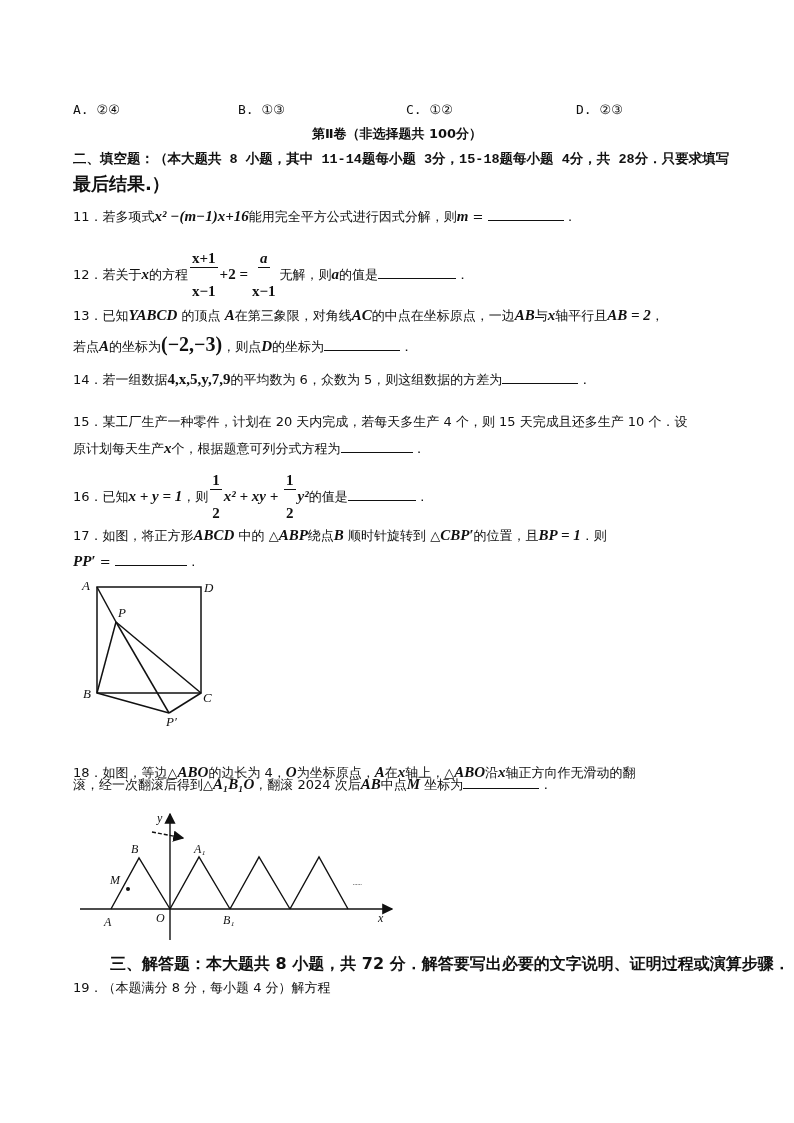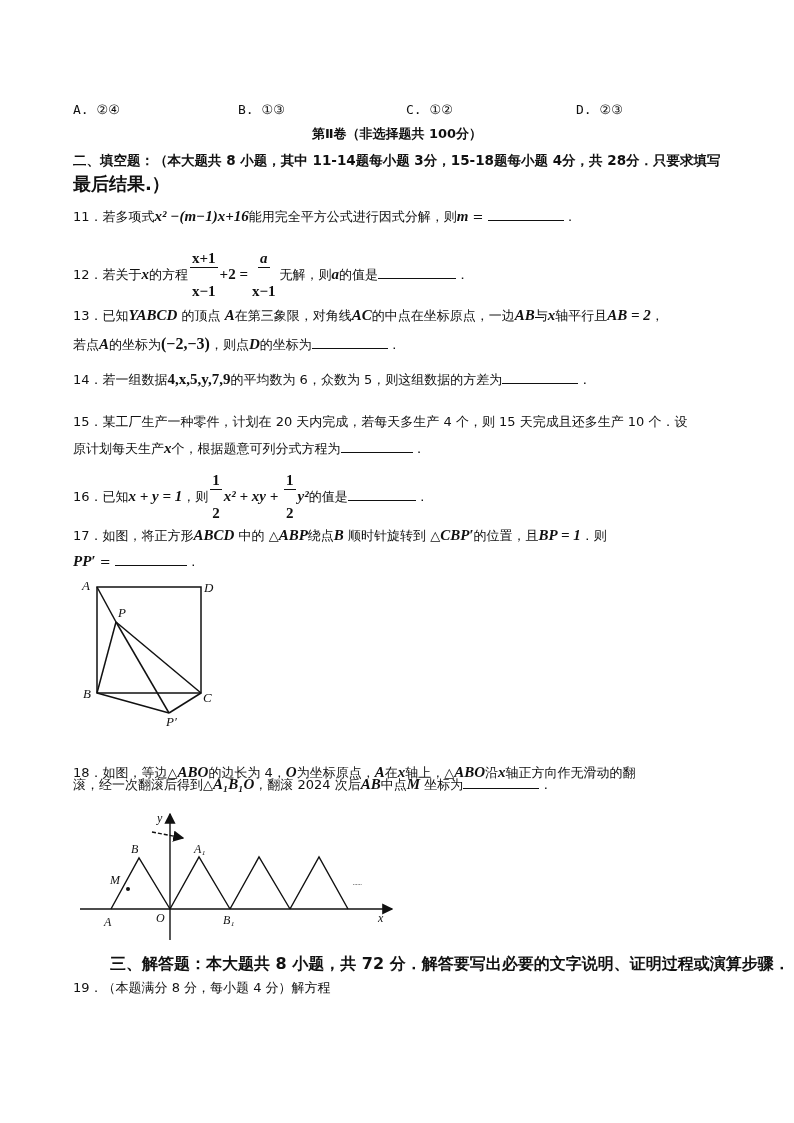--- a/index.html
+++ b/index.html
@@ -20,42 +20,42 @@
 </head>
 <body>
 
 <span class="opt" style="left:73px">A. ②④</span>
 <span class="opt" style="left:238px">B. ①③</span>
 <span class="opt" style="left:406px">C. ①②</span>
 <span class="opt" style="left:576px">D. ②③</span>
 
 <div class="line bold" style="left:0; width:794px; text-align:center; top:126px;">第Ⅱ卷（非选择题共 100分）</div>
 
-<div class="line bold" style="top:152px; font-size:13.5px;">二、填空题：（本大题共 8 小题，其中 11-14题每小题 3分，15-18题每小题 4分，共 28分．只要求填写</div>
+<div class="line bold" style="top:152px; font-size:13.5px;font-family:Liberation Mono, monospace;">二、填空题：（本大题共 8 小题，其中 11-14题每小题 3分，15-18题每小题 4分，共 28分．只要求填写</div>
 <div class="line bold" style="top:176px; font-size:18px;">最后结果.）</div>
 
 <div class="line" style="top:208px;">
   <span>11．</span><span>若多项式</span><span class="m">x² −(m−1)x+16</span><span>能用完全平方公式进行因式分解，则</span><span class="m">m</span><span> = </span><span class="blank" style="width:76px"></span><span>．</span>
 </div>
 
 <div class="line" style="top:250px; line-height:36px;">
   <span>12．</span><span>若关于</span><span class="m">x</span><span>的方程</span><span class="frac">
       <span class="num">x+1</span>
       <span class="den">x−1</span>
     </span><span class="mn">+2 =</span><span class="frac">
       <span class="num" style="font-style:italic">a</span>
       <span class="den">x−1</span>
     </span><span>无解，则</span><span class="m">a</span><span>的值是</span><span class="blank" style="width:78px"></span><span>．</span>
 </div>
 
 <div class="line" style="top:307px;">
   <span>13．</span><span>已知</span><span class="m">YABCD</span><span> 的顶点 </span><span class="m">A</span><span>在第三象限，对角线</span><span class="m">AC</span><span>的中点在坐标原点，一边</span><span class="m">AB</span><span>与</span><span class="m">x</span><span>轴平行且</span><span class="m">AB = 2</span><span>，</span>
 </div>
 <div class="line" style="top:336px;">
-  <span>若点</span><span class="m">A</span><span>的坐标为</span><span class="mn" style="font-size:16px">(−2,−3)</span><span>，则点</span><span class="m">D</span><span>的坐标为</span><span class="blank" style="width:76px"></span><span>．</span>
+  <span>若点</span><span class="m">A</span><span>的坐标为</span><span class="mn" style="font-size:20px">(−2,−3)</span><span>，则点</span><span class="m">D</span><span>的坐标为</span><span class="blank" style="width:76px"></span><span>．</span>
 </div>
 
 <div class="line" style="top:371px;">
   <span>14．</span><span>若一组数据</span><span class="mn">4,x,5,y,7,9</span><span>的平均数为 6，众数为 5，则这组数据的方差为</span><span class="blank" style="width:76px"></span><span>．</span>
 </div>
 
 <div class="line" style="top:414px;">
   <span>15．</span><span>某工厂生产一种零件，计划在 20 天内完成，若每天多生产 4 个，则 15 天完成且还多生产 10 个．设</span>
 </div>
 <div class="line" style="top:440px;">

